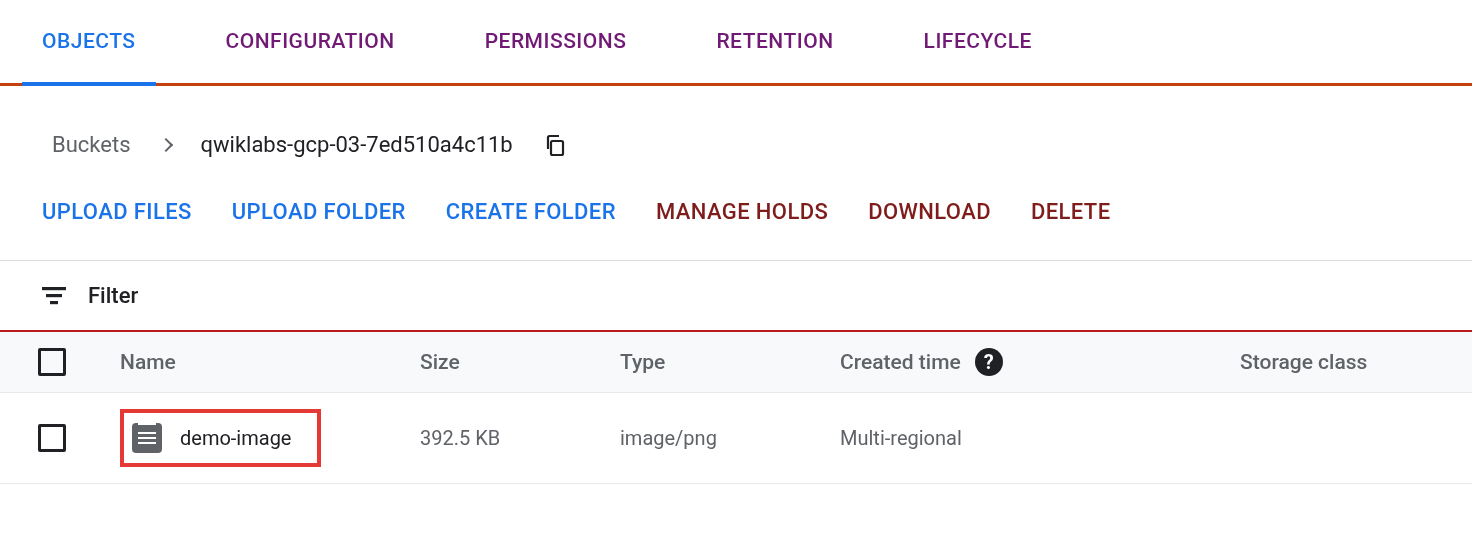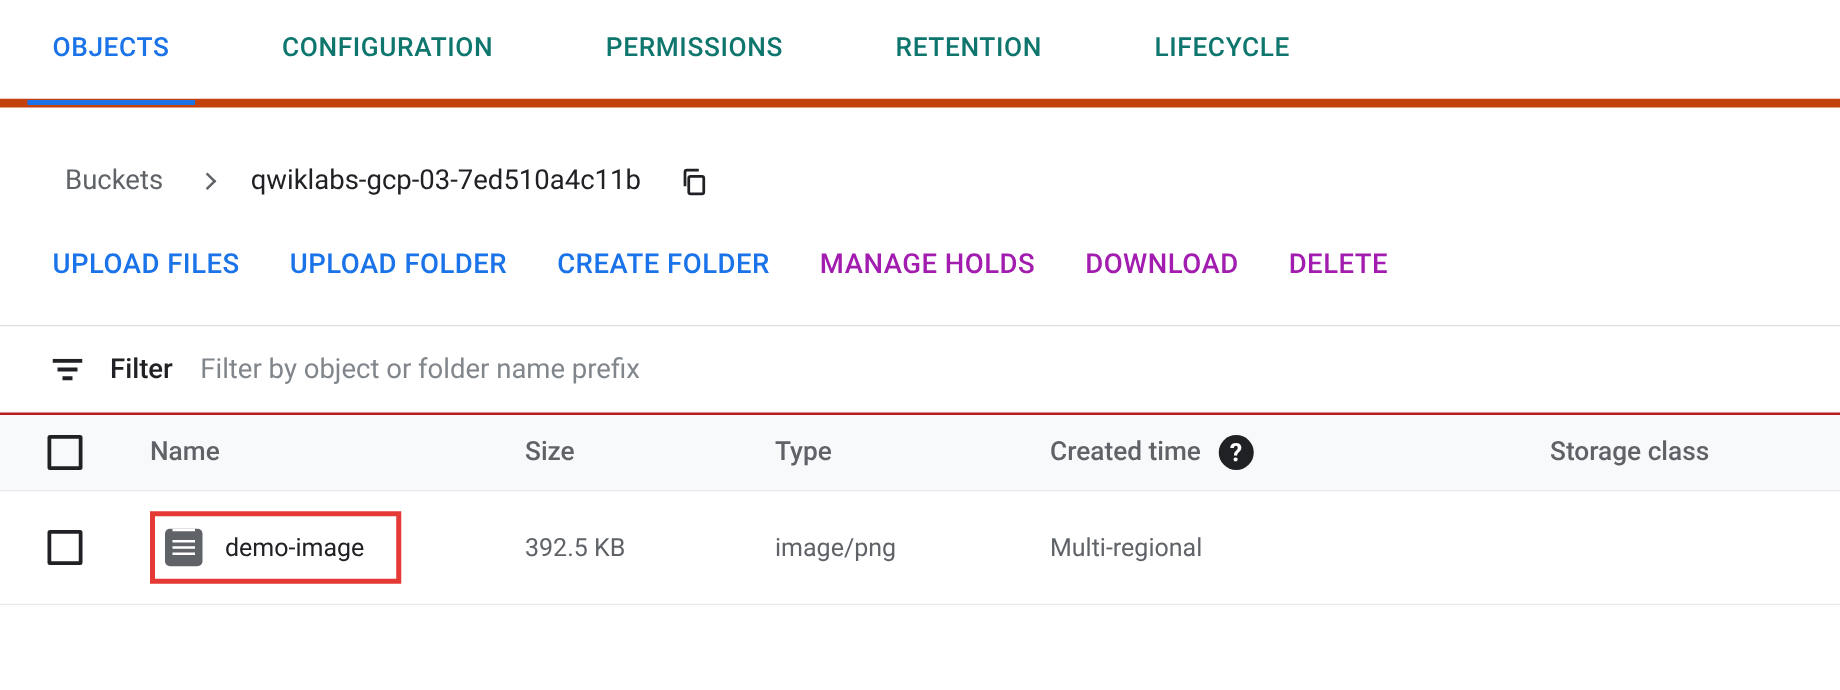--- a/index.html
+++ b/index.html
@@ -10,31 +10,31 @@
     body {
       font-family: Roboto, "Helvetica Neue", Arial, sans-serif;
       font-size: 14px;
       color: #202124;
       background: #fff;
       width: 1472px;
     }
     
     .tabs {
       display: flex;
-      border-bottom: 7px solid #c2410c;
+      border-bottom: 3px solid #c2410c;
       padding-left: 42px;
       gap: 90px;
       height: 86px;
       align-items: center;
     }
     .tab {
       font-size: 21px;
       font-weight: 500;
       letter-spacing: 0.5px;
-      color: #0f766e;
+      color: #701a75;
       cursor: pointer;
       padding: 30px 0 32px 0;
       position: relative;
     }
     .tab.active {
       color: #1a73e8;
     }
     .tab.active::after {
       content: "";
       position: absolute;
@@ -80,21 +80,21 @@
     .toolbar-btn {
       font-size: 22px;
       font-weight: 500;
       letter-spacing: 0.4px;
       cursor: pointer;
     }
     .toolbar-btn.primary {
       color: #1a73e8;
     }
     .toolbar-btn.secondary {
-      color: #a21caf;
+      color: #7f1d1d;
     }
     
     .filter-bar {
       display: flex;
       align-items: center;
       gap: 22px;
       padding: 22px 42px;
       border-bottom: 2px solid #b91c1c;
     }
     .filter-icon svg {
@@ -233,21 +233,20 @@
 
 <div class="filter-bar">
   <span class="filter-icon">
     <svg width="24" height="18" viewBox="0 0 24 18">
       <rect x="0" y="0" width="24" height="3.2" fill="#202124"></rect>
       <rect x="4" y="7" width="16" height="3.2" fill="#202124"></rect>
       <rect x="8" y="14" width="8" height="3.2" fill="#202124"></rect>
     </svg>
   </span>
   <span class="filter-label">Filter</span>
-  <input class="filter-input" type="text" placeholder="Filter by object or folder name prefix" style="">
 </div>
 
 <div class="table">
   <div class="row header">
     <div class="cell check">
       <div class="checkbox"></div>
     </div>
     <div class="cell">Name</div>
     <div class="cell">Size</div>
     <div class="cell">Type</div>

